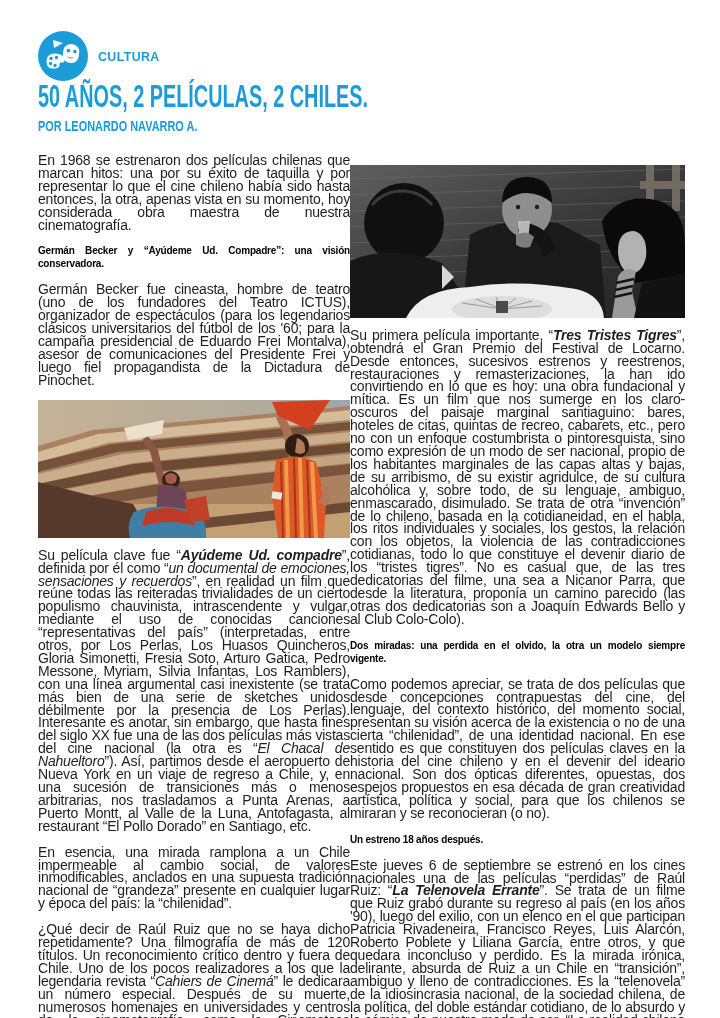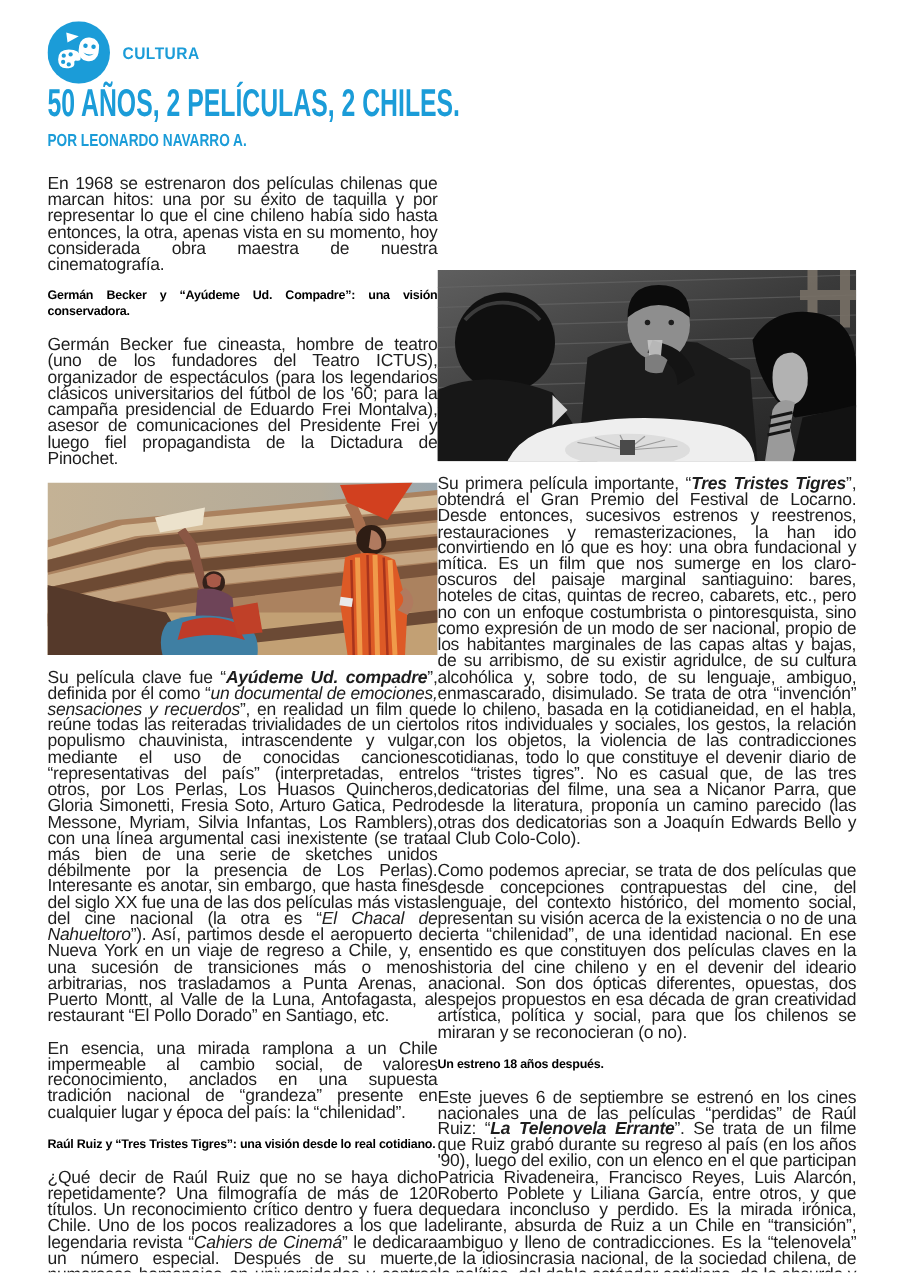--- a/index.html
+++ b/index.html
@@ -1,20 +1,20 @@
 <!DOCTYPE html>
 <html><head>
 <meta charset="utf-8">
 <style>
   html,body{margin:0;padding:0;background:#ffffff;}
   .page{
     position:relative;width:720px;height:1018px;background:#fff;overflow:hidden;
     font-family:"Liberation Sans",sans-serif;color:#1e1e1e;
   }
-  .brand-row{display:flex;align-items:center;gap:10px;padding:17px 0 0 38px;height:50px;}
+  .brand-row{display:flex;align-items:center;gap:10px;padding:31px 0 0 38px;height:50px;}
   .brand-icon{width:50px;height:50px;flex:0 0 auto;}
   .section-label{
     color:#1b9cd8;font-weight:700;font-size:13.5px;letter-spacing:.4px;
     transform:scaleX(.92);transform-origin:left center;white-space:nowrap;
   }
   .columns{display:flex;align-items:flex-end;padding:0 20px 0 38px;margin-top:0;}
   .col-left{width:312px;flex:0 0 312px;}
   .col-right{width:335px;flex:0 0 335px;}
   .page-title{
     margin:0 0 2px;color:#1b9cd8;font-weight:700;font-size:31px;line-height:32px;
@@ -114,22 +114,21 @@
           <path d="M259 38 Q268 40 267 52 Q262 56 257 52 Z" fill="#b07a5f"></path>
           <path d="M238 60 Q258 52 278 62 L288 100 L286 138 L240 138 L234 96 Z" fill="#dd5a26"></path>
           <path d="M248 60 L250 138 M262 58 L264 138 M274 62 L278 138" stroke="#f09a4a" stroke-width="4" fill="none"></path>
           <path d="M243 62 L245 138 M256 58 L258 138 M269 60 L272 138" stroke="#a8341c" stroke-width="2" fill="none"></path>
           <rect x="234" y="92" width="10" height="7" fill="#e9e9e9" transform="rotate(8 239 95)"></rect>
           <path d="M286 84 Q298 94 288 106 L280 102 Q288 94 282 88 Z" fill="#b07a5f"></path>
         </svg>
       </figure>
 
       <p class="body-p"><span>Su película clave fue “</span><span style="font-weight: 700; font-style: italic;">Ayúdeme Ud. compadre</span><span>”, definida por él como “</span><span style="font-style: italic;">un documental de emociones, sensaciones y recuerdos</span><span>”, en realidad un film que reúne todas las reiteradas trivialidades de un cierto populismo chauvinista, intrascendente y vulgar, mediante el uso de conocidas canciones “representativas del país” (interpretadas, entre otros, por Los Perlas, Los Huasos Quincheros, Gloria Simonetti, Fresia Soto, Arturo Gatica, Pedro Messone, Myriam, Silvia Infantas, Los Ramblers), con una línea argumental casi inexistente (se trata más bien de una serie de sketches unidos débilmente por la presencia de Los Perlas). Interesante es anotar, sin embargo, que hasta fines del siglo XX fue una de las dos películas más vistas del cine nacional (la otra es “</span><span style="font-style: italic;">El Chacal de Nahueltoro</span><span>”). Así, partimos desde el aeropuerto de Nueva York en un viaje de regreso a Chile, y, en una sucesión de transiciones más o menos arbitrarias, nos trasladamos a Punta Arenas, a Puerto Montt, al Valle de la Luna, Antofagasta, al restaurant “El Pollo Dorado” en Santiago, etc.</span></p>
-      <p class="body-p"><span>En esencia, una mirada ramplona a un Chile impermeable al cambio social, de valores reconocimiento, anclados en una supuesta tradición nacional de “grandeza” presente en cualquier lugar y época del país: la “chilenidad”.</span></p>
-      <h3 class="sub-h">Raúl Ruiz y “Tres Tristes Tigres”: una visión desde lo real cotidiano.</h3>
+      <p class="body-p"><span>En esencia, una mirada ramplona a un Chile impermeable al cambio social, de valores inmodificables, anclados en una supuesta tradición nacional de “grandeza” presente en cualquier lugar y época del país: la “chilenidad”.</span></p>
       <p class="body-p"><span>¿Qué decir de Raúl Ruiz que no se haya dicho repetidamente? Una filmografía de más de 120 títulos. Un reconocimiento crítico dentro y fuera de Chile. Uno de los pocos realizadores a los que la legendaria revista “</span><span style="font-style: italic;">Cahiers de Cinemá</span><span>” le dedicara un número especial. Después de su muerte, numerosos  homenajes en universidades y centros de la cinematografía, como la Cinemateca francesa. Una de las figuras señeras del cine nacional, uno de los maestros del “Nuevo Cine Chileno”.</span></p>
     </div>
 
     <div class="col-right">
 
       <figure>
         <svg viewBox="0 0 335 153" width="335" height="153">
           <defs>
             <linearGradient id="floor" x1="0" y1="0" x2="1" y2="1">
               <stop offset="0" stop-color="#5f5f5f"></stop>
@@ -187,19 +186,20 @@
               <path d="M152 144 L146 132"></path>
             <path d="M152 144 L166 133"></path>
               <path d="M152 144 L182 136"></path>
               <path d="M152 144 L192 141"></path>
           </g>
           <rect x="146" y="136" width="12" height="12" fill="#4a4a4a"></rect>
         </svg>
       </figure>
 
       <p class="body-p"><span>Su primera película importante, “</span><span style="font-weight: 700; font-style: italic;">Tres Tristes Tigres</span><span>”, obtendrá el Gran Premio del Festival de Locarno. Desde entonces, sucesivos estrenos y reestrenos, restauraciones y remasterizaciones, la han ido convirtiendo en lo que es hoy: una obra fundacional y mítica. Es un film que nos sumerge en los claro-oscuros del paisaje marginal santiaguino: bares, hoteles de citas, quintas de recreo, cabarets, etc., pero no con un enfoque costumbrista o pintoresquista, sino como expresión de un modo de ser nacional, propio de los habitantes marginales de las capas altas y bajas, de su arribismo, de su existir agridulce, de su cultura alcohólica y, sobre todo, de su lenguaje, ambiguo, enmascarado, disimulado. Se trata de otra “invención” de lo chileno, basada en la cotidianeidad, en el habla, los ritos individuales y sociales, los gestos, la relación con los objetos, la violencia de las contradicciones cotidianas, todo lo que constituye el devenir diario de los “tristes tigres”. No es casual que, de las tres dedicatorias del filme, una sea a Nicanor Parra, que desde la literatura, proponía un camino parecido (las otras dos dedicatorias son a Joaquín Edwards Bello y al Club Colo-Colo).</span></p>
+      <h3 class="sub-h">Dos miradas: una perdida en el olvido, la otra un modelo siempre vigente.</h3>
       <p class="body-p"><span>Como podemos apreciar, se trata de dos películas que desde concepciones contrapuestas  del cine, del lenguaje, del contexto histórico, del momento social, presentan su visión acerca de la existencia o no de una cierta “chilenidad”, de una identidad nacional. En ese sentido es que constituyen dos películas claves en la historia del cine chileno y en el devenir del ideario nacional. Son dos ópticas diferentes, opuestas, dos espejos propuestos en esa década de gran creatividad artística, política y social, para que los chilenos se miraran y se reconocieran (o no).</span></p>
       <h3 class="sub-h">Un estreno 18 años después.</h3>
       <p class="body-p"><span>Este jueves 6 de septiembre se estrenó en los cines nacionales una de las películas “perdidas” de Raúl Ruiz: “</span><span style="font-weight: 700; font-style: italic;">La Telenovela Errante</span><span>”. Se trata de un filme que Ruiz grabó durante su regreso al país (en los años '90), luego del exilio, con un elenco en el que participan Patricia Rivadeneira, Francisco Reyes, Luis Alarcón, Roberto Poblete y Liliana García, entre otros, y que quedara inconcluso y perdido. Es la mirada irónica, delirante, absurda de Ruiz a un Chile en “transición”, ambiguo y lleno de contradicciones. Es la “telenovela” de la idiosincrasia nacional, de la sociedad chilena, de la política, del doble estándar cotidiano, de lo absurdo y lo cómico de nuestro modo de ser. “La realidad chilena no existe: es un conjunto de telenovelas”, señala el filme, telenovelas que se interpenetran, se enredan unas con otras, se confunden.</span></p>
     </div>
 
   </div>
 </div>
 
 </body></html>

